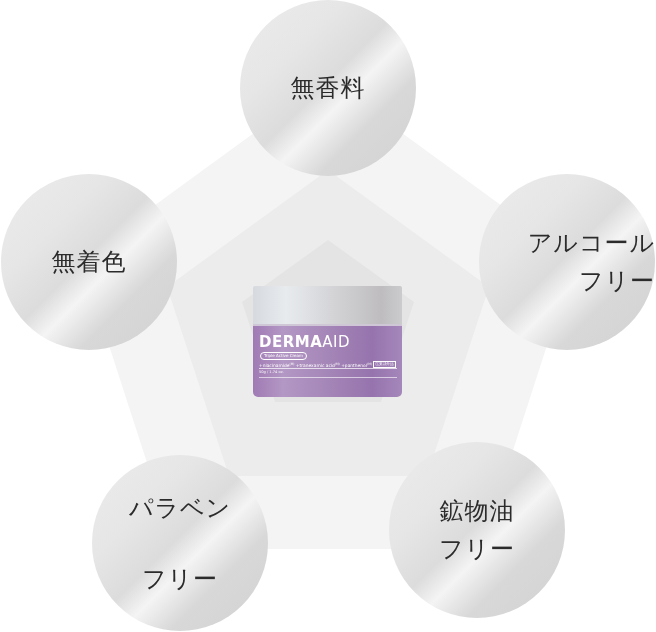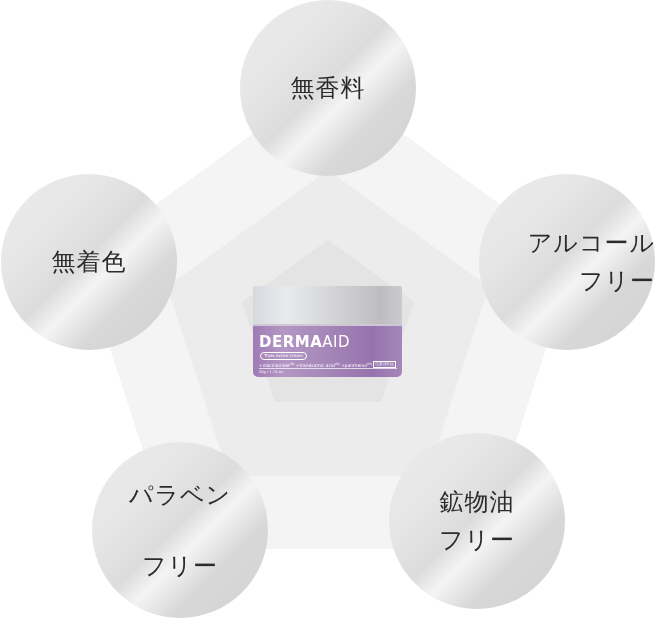--- a/index.html
+++ b/index.html
@@ -15,21 +15,21 @@
   }
   .circle span { display: block; white-space: nowrap; }
   .jar { position: absolute; left: 253px; top: 286px; width: 149px; height: 101px; }
   .lid {
     position: absolute; left: 0; top: 0; width: 149px; height: 38px;
     background: linear-gradient(90deg, #d6d9de 0%, #e8ebee 22%, #d9dadd 45%, #c9c8cb 70%, #bebcbf 86%, #cbcbce 100%);
     border-radius: 2px 2px 0 0;
   }
   .rim { position: absolute; left: 0; top: 38px; width: 149px; height: 2px; background: #cfc6d6; }
   .label {
-    position: absolute; left: 0; top: 40px; width: 149px; height: 51px;
+    position: absolute; left: 0; top: 40px; width: 149px; height: 71px;
     background: linear-gradient(90deg, #a07ab4 0%, #b397c4 20%, #a586b8 50%, #9673ad 80%, #a587bb 100%);
     border-radius: 0 0 5px 5px; color: #ffffff; overflow: hidden;
   }
   .brand { position: absolute; left: 6px; top: 8px; font-size: 15px; letter-spacing: 0.5px; line-height: 16px; white-space: nowrap; }
   .brand .b1 { font-weight: bold; }
   .brand .b2 { font-weight: normal; }
   .pill { position: absolute; left: 7px; top: 26px; height: 6px; padding: 0 3px; border: 0.6px solid #fff; border-radius: 4px;
           font-size: 4px; line-height: 6px; white-space: nowrap; }
   .ingredients { position: absolute; left: 6px; top: 35px; font-size: 4.4px; line-height: 6px; white-space: nowrap; }
   .ingredients sup { font-size: 3px; }
@@ -54,26 +54,26 @@
 
   <div class="circle" style="left:240px; top:0px;">
     <span>無香料</span>
   </div>
 
   <div class="circle" style="left:479px; top:174px;align-items:flex-end;">
     <span>アルコール</span>
     <span>フリー</span>
   </div>
 
-  <div class="circle" style="left:92px; top:442px;gap:33px;">
+  <div class="circle" style="left:92px; top:455px;gap:33px;">
     <span>パラベン</span>
     <span>フリー</span>
   </div>
 
-  <div class="circle" style="left:389px; top:433px;">
+  <div class="circle" style="left:389px; top:442px;">
     <span>鉱物油</span>
     <span>フリー</span>
   </div>
 
   <div class="jar">
     <div class="lid"></div>
     <div class="rim"></div>
     <div class="label">
       <div class="brand">
         <span class="b1">DERMA</span><span class="b2">AID</span>

